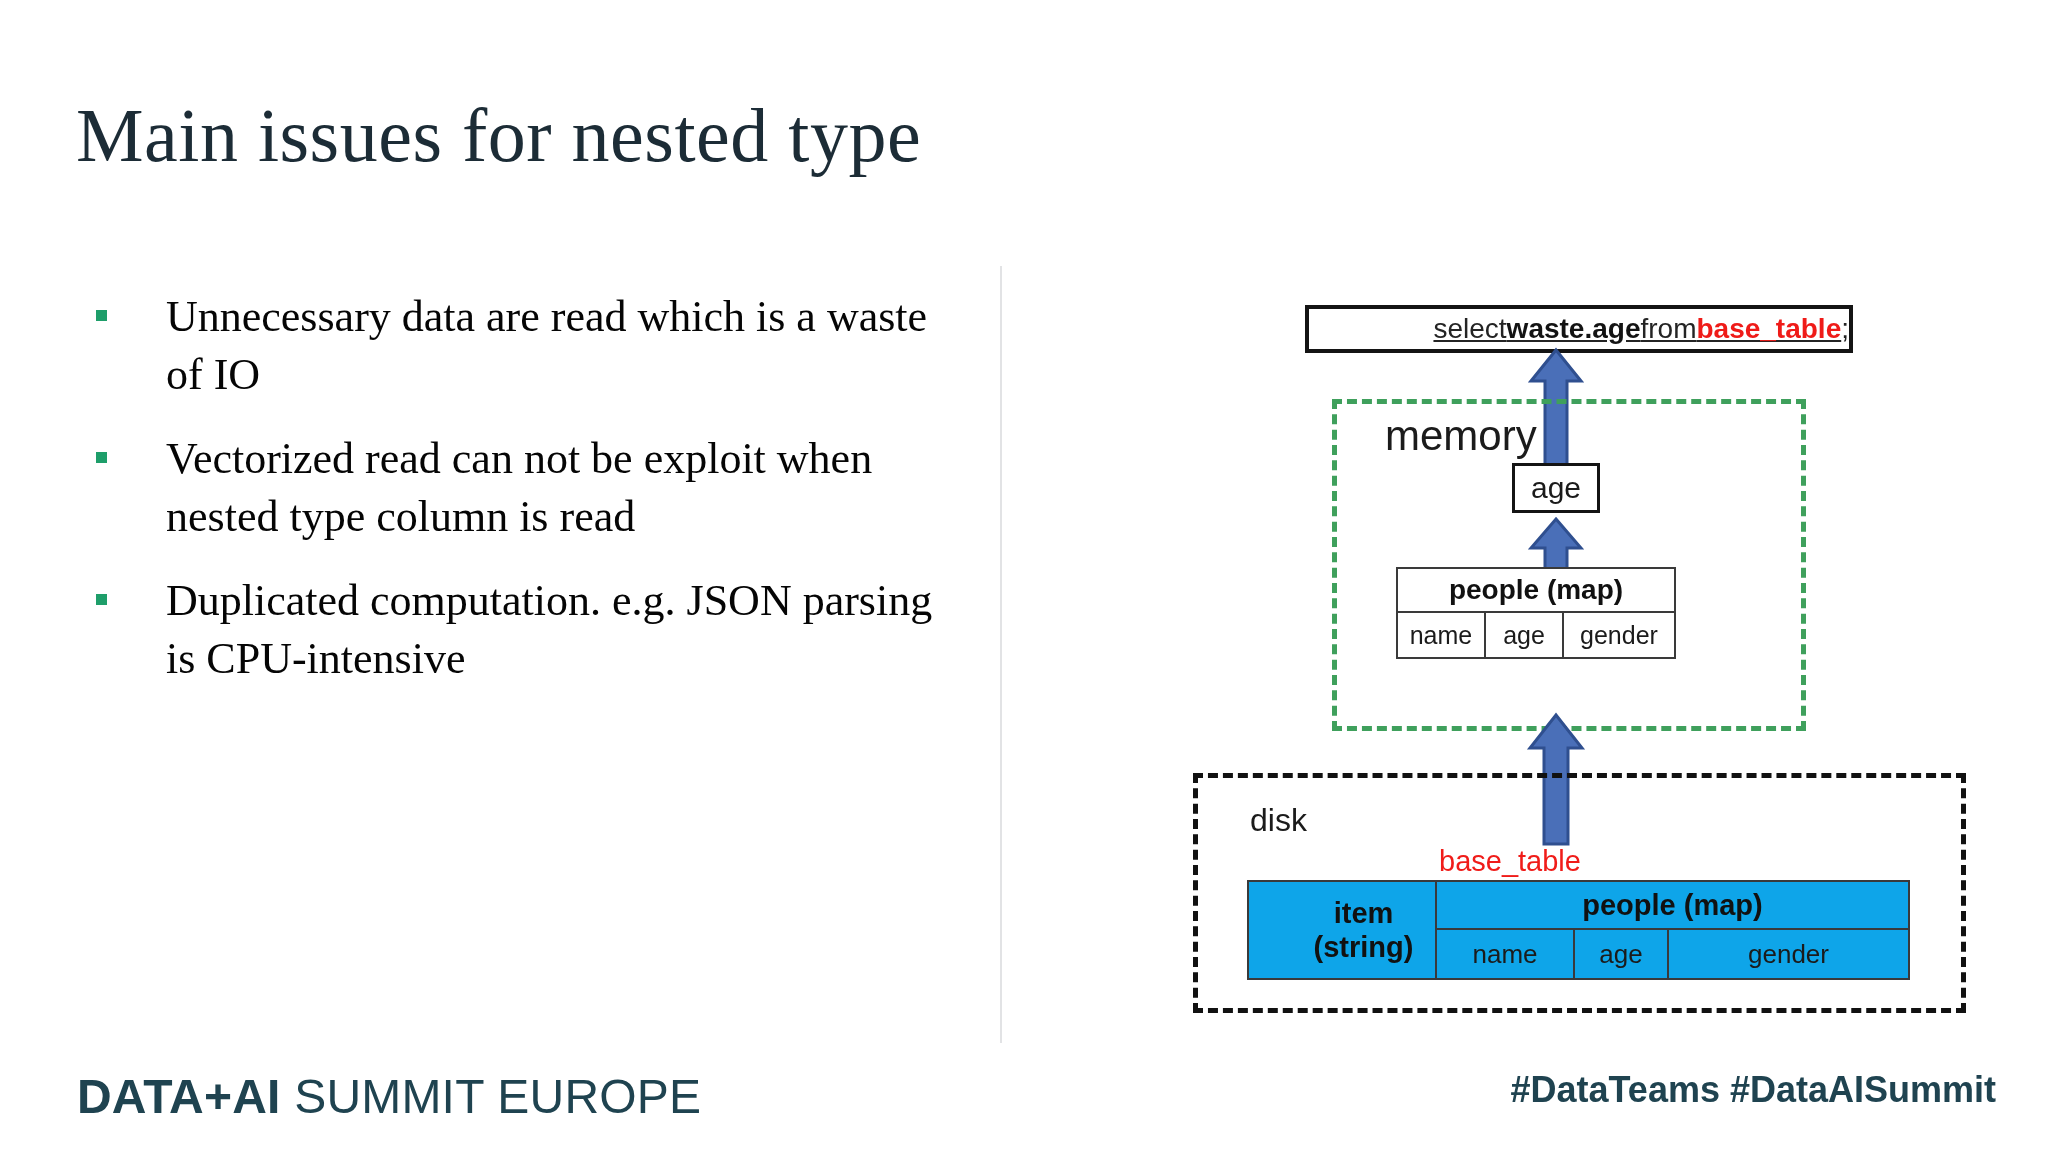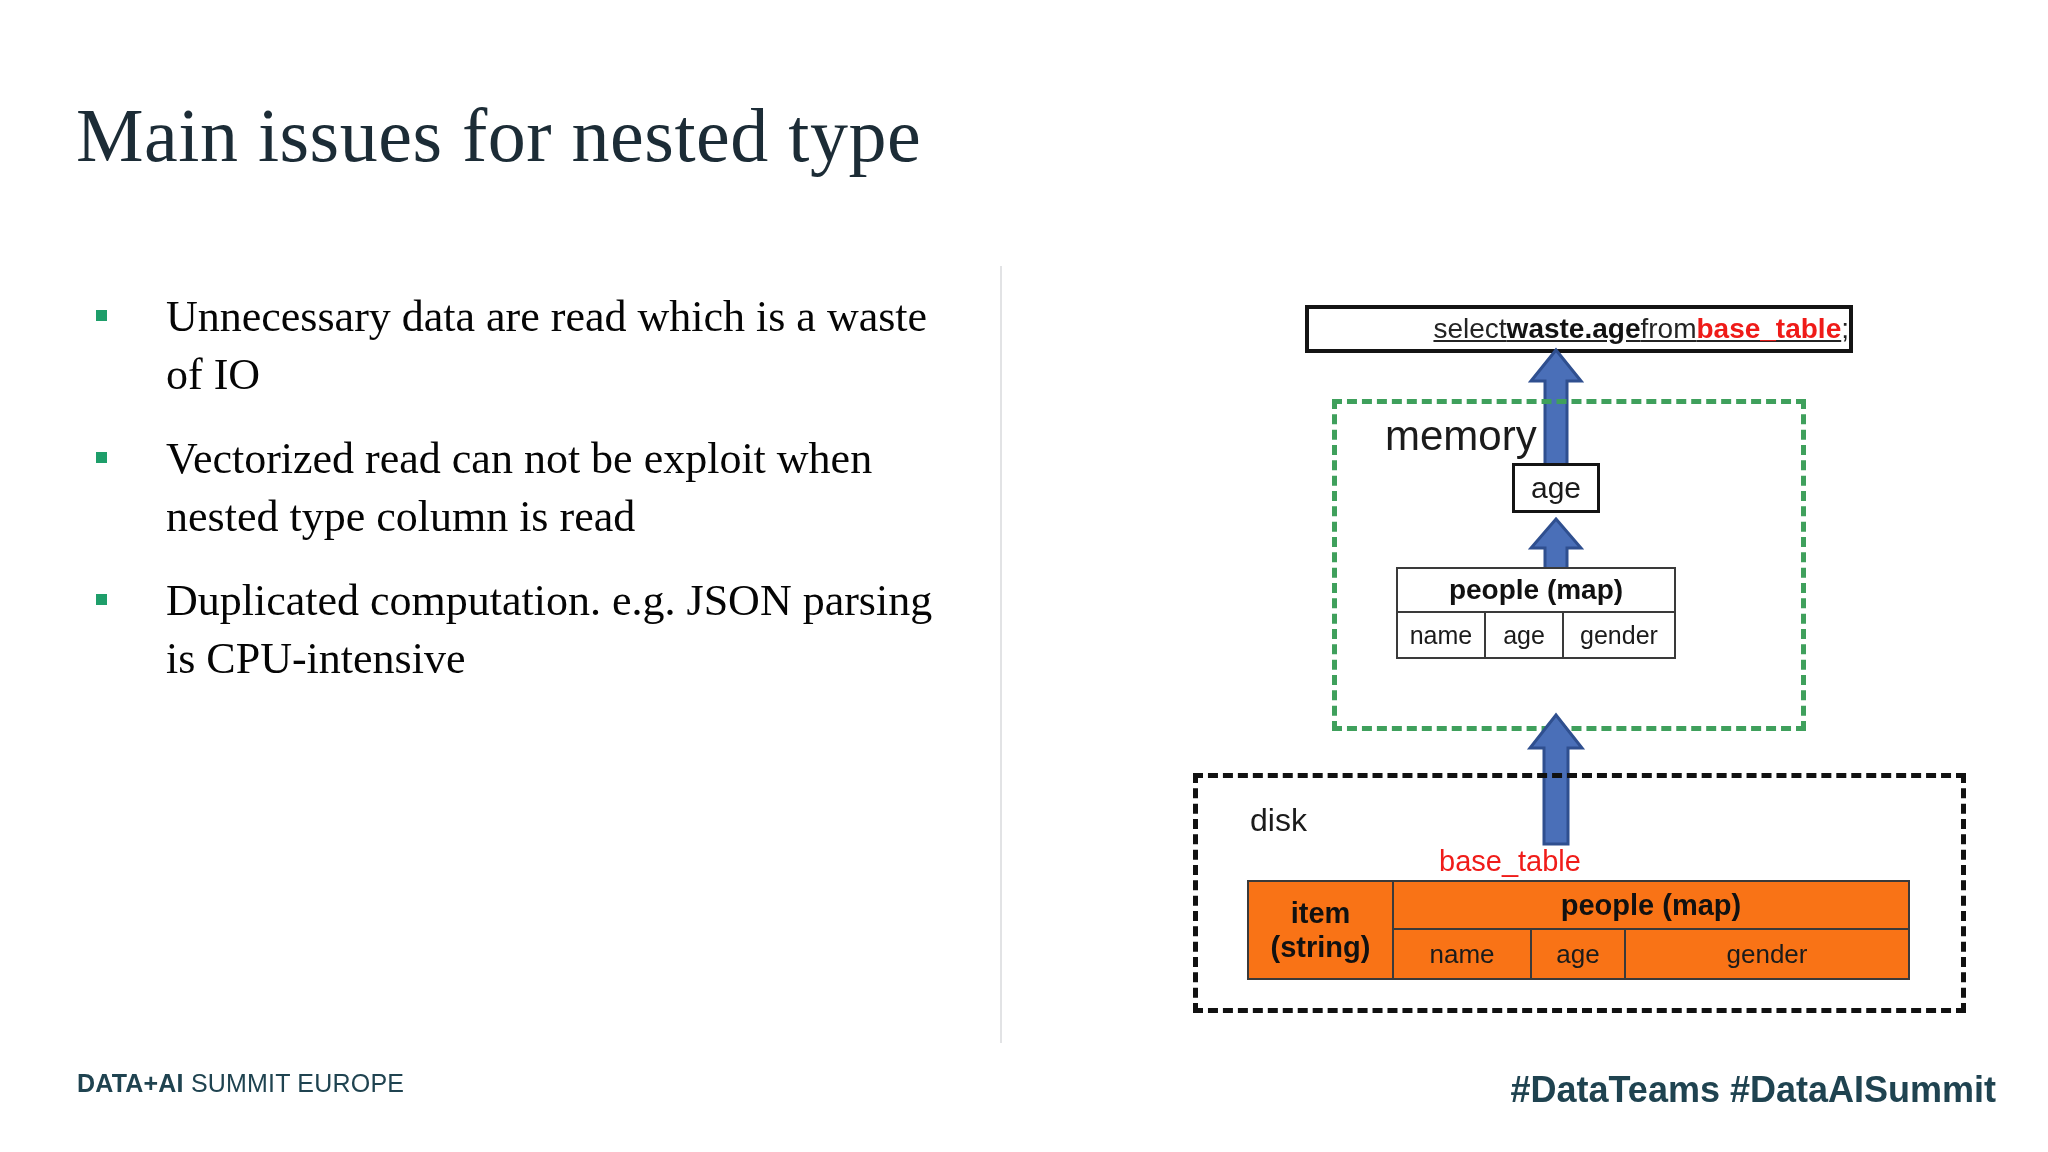--- a/index.html
+++ b/index.html
@@ -148,23 +148,24 @@
     text-align:center;
     font-size:29px;color:#f01c19;
     margin-left:-70px;
   }
 
   .disk-table{
     position:absolute;
     left:87px; top:590px;
     width:663px; height:100px;
     border:2px solid #3a3a3a;
-    background:#f97316;
+    background:#0ea5e9;
     display:flex;
     box-sizing:border-box;
+    padding-left:43px;
   }
   .dt-item,.dt-count{
     display:flex;flex-direction:column;
     align-items:center;justify-content:center;
     font-size:29px;font-weight:bold;color:#111;
     border-right:2px solid #3a3a3a;
     line-height:1.18;
     box-sizing:border-box;
   }
   .dt-item{flex:0 0 145px;}
@@ -187,21 +188,21 @@
   .dc-name{flex:0 0 138px;}
   .dc-age{flex:0 0 94px;}
   .dc-gender{flex:1 1 auto;}
 
   .arrow{position:absolute;}
 
   
   .footer-left{
     position:absolute;
     left:77px; top:1069px;
-    font-size:25px;
+    font-size:48px;
     color:#1f4350;
     letter-spacing:0.2px;
     white-space:nowrap;
   }
   .footer-left .bold{font-weight:bold;}
   .footer-right{
     position:absolute;
     right:52px; top:1069px;
     font-size:36px;
     font-weight:bold;

